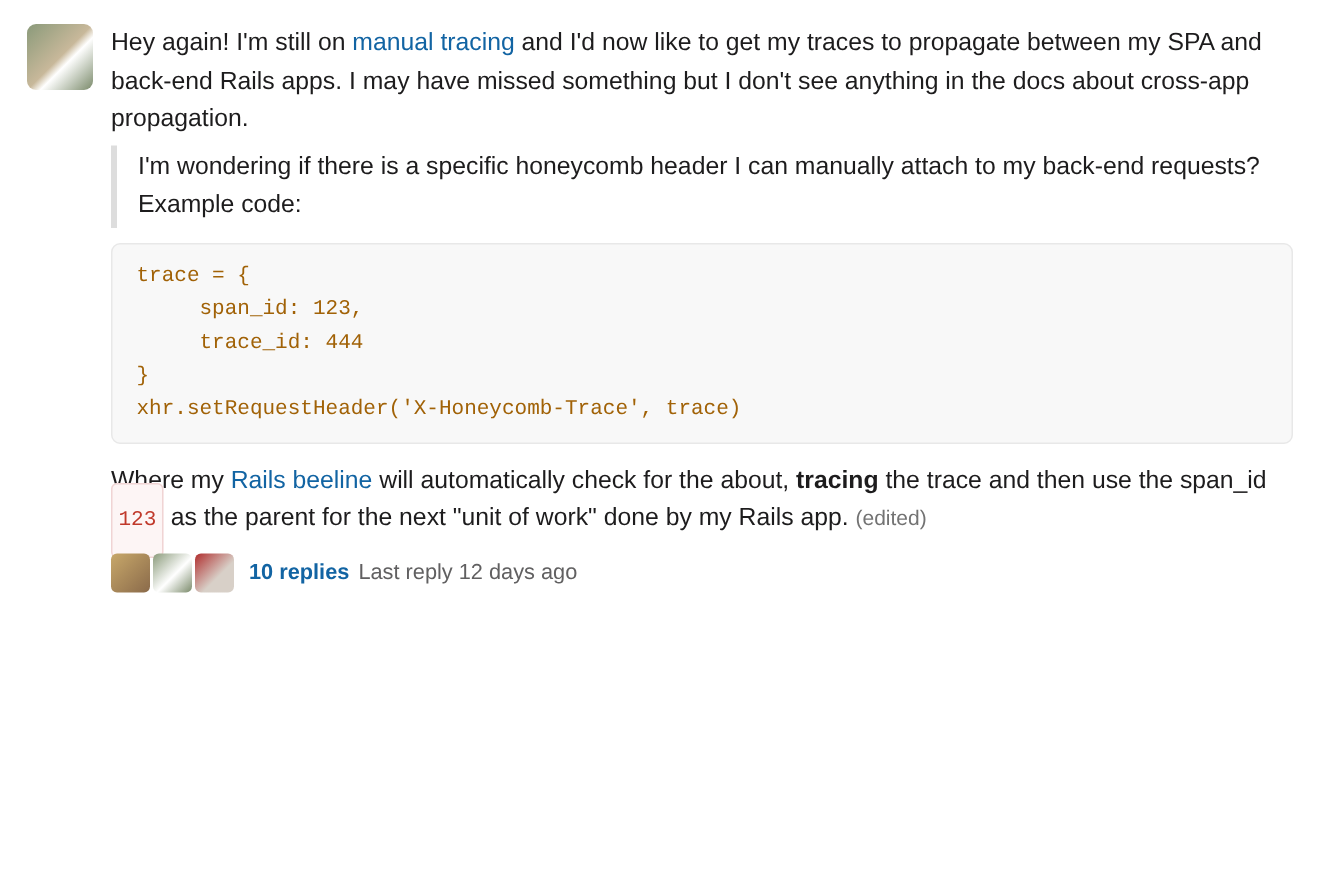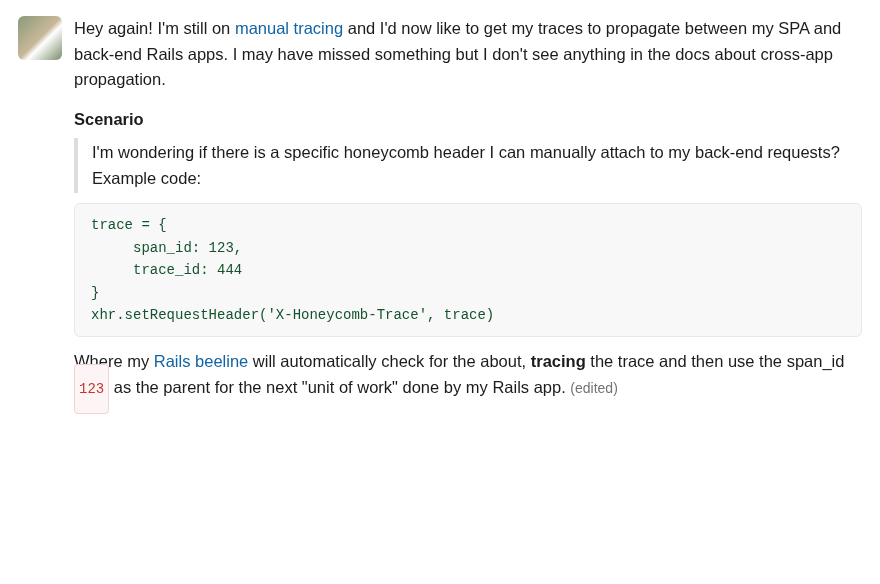--- a/index.html
+++ b/index.html
@@ -68,21 +68,21 @@
       background: #f8f8f8;
       border: 1px solid #e8e8e8;
       border-radius: 6px;
       padding: 10px 16px;
       font-family: Menlo, Monaco, Consolas, "Courier New", monospace;
       font-size: 14px;
       line-height: 1.6;
       white-space: pre;
       overflow-x: auto;
       margin: 6px 0 12px 0;
-      color: #14532d;
+      color: #a16207;
     }
     code.inline {
       background: #fdf5f5;
       border: 1px solid #f0d4d4;
       color: #c0392b;
       border-radius: 4px;
       padding: 16px 4px;
       font-family: Menlo, Monaco, Consolas, "Courier New", monospace;
       font-size: 14px;
     }
@@ -125,27 +125,35 @@
 </head>
 <body>
 
 <div class="message">
   <div class="avatar"></div>
   <div class="content">
     <div class="body">
       <p>
         <span>Hey again! I'm still on </span><a href="#" class="link">manual tracing</a><span> and I'd now like to get my traces to propagate between my SPA and back-end Rails apps. I may have missed something but I don't see anything in the docs about cross-app propagation.</span>
       </p>
-      <div class="section-title">Scenario</div>
       <blockquote class="quote">
         <span>I'm wondering if there is a specific honeycomb header I can manually attach to my back-end requests? Example code:</span>
       </blockquote>
       <pre class="code">trace = {
      span_id: 123,
      trace_id: 444
 }
 xhr.setRequestHeader('X-Honeycomb-Trace', trace)</pre>
       <p>
         <span>Where my </span><a href="#" class="link">Rails beeline</a><span> will automatically check for the about, </span><strong>tracing</strong><span> the trace and then use the span_id </span><code class="inline">123</code><span> as the parent for the next "unit of work" done by my Rails app. </span><span class="edited">(edited)</span>
       </p>
+      <div class="thread">
+        <div class="thread-avatars">
+          <div class="mini-avatar a"></div>
+          <div class="mini-avatar b"></div>
+          <div class="mini-avatar c"></div>
+        </div>
+        <a href="#" class="replies-link">10 replies</a>
+        <span class="reply-meta">Last reply 12 days ago</span>
+      </div>
     </div>
   </div>
 </div>
 
 </body></html>

